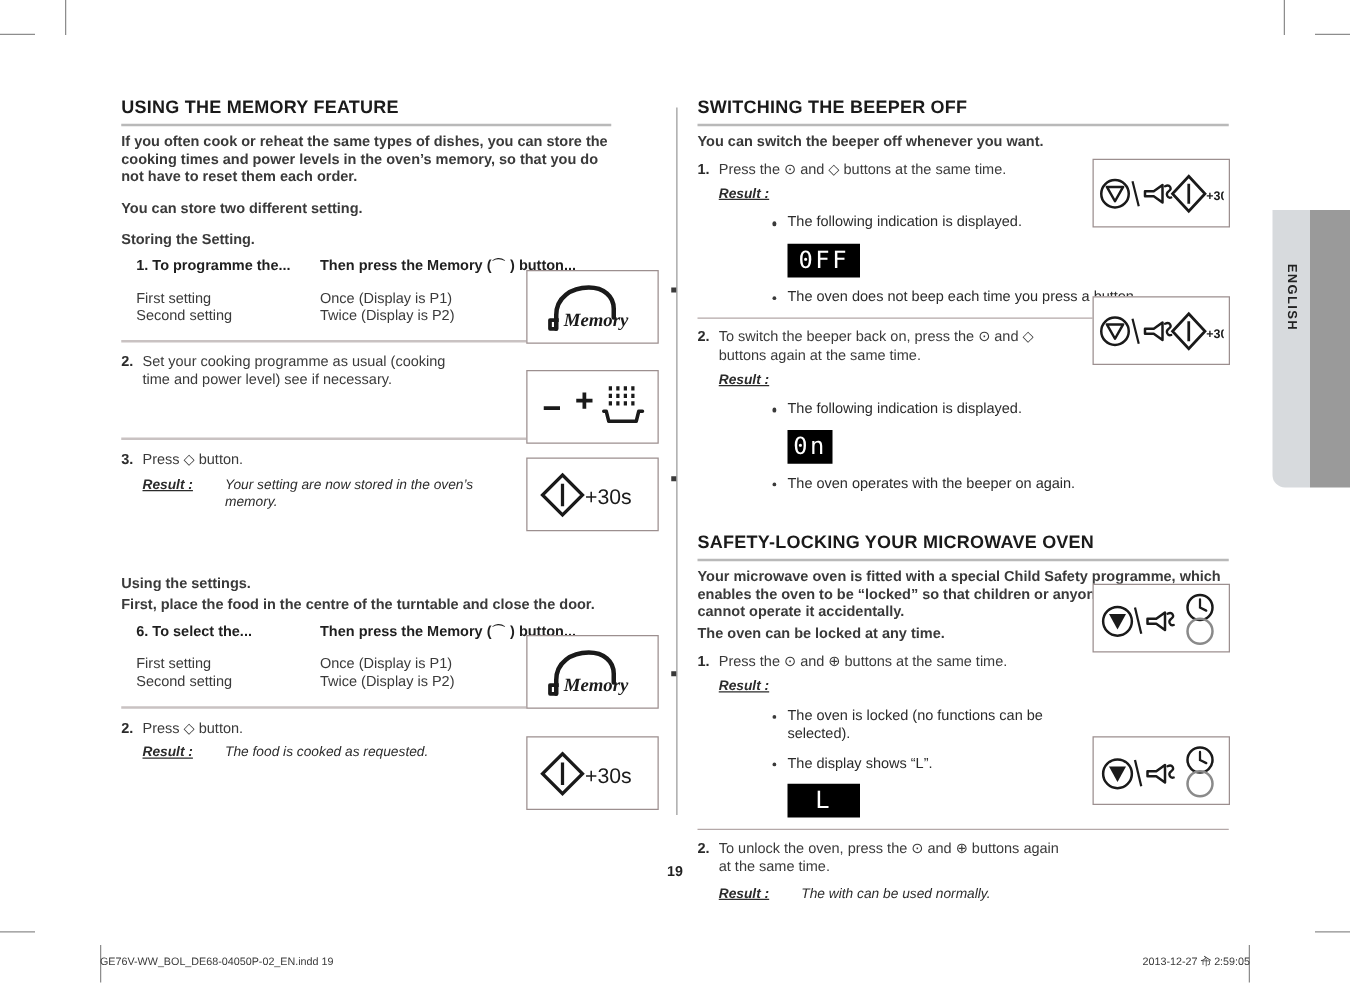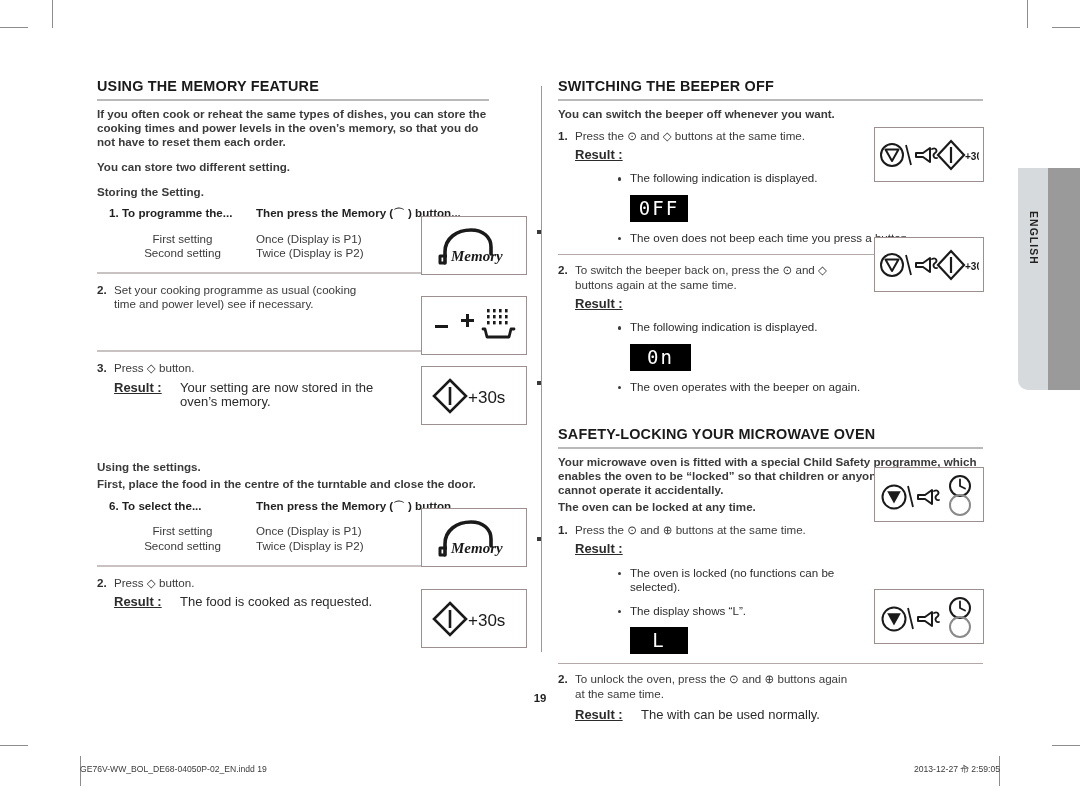--- a/index.html
+++ b/index.html
@@ -30,38 +30,38 @@
   }
   p.body{
     font-size:11.6px;line-height:14px;margin:0 0 11px 0;color:#3a3a3a;font-weight:bold;
   }
   p.tight{margin:0 0 3px 0;}
 
   
   .step{position:relative;font-size:11.6px;line-height:14.6px;color:#3a3a3a;}
   .step .num{position:absolute;left:0;top:0;font-weight:bold;color:#2b2b2b;}
   .step .txt{display:block;padding-left:17px;}
-  .res{margin-top:5px;padding-left:17px;font-size:13px;line-height:14.6px;}
+  .res{margin-top:5px;padding-left:17px;font-size:11px;line-height:14.6px;font-style:italic;}
   .res .lbl{font-weight:bold;text-decoration:underline;color:#2b2b2b;}
   .res-row{display:flex;gap:8px;}
   .res-row .lbl{flex:0 0 auto;}
   .bullets{margin:0;padding-left:72px;list-style:none;font-size:11.6px;line-height:14.6px;}
   .bullets li{position:relative;margin:9px 0;}
   .bullets li:before{
     content:"";position:absolute;left:-12px;top:6px;
     width:3.4px;height:3.4px;border-radius:50%;background:#3a3a3a;
   }
 
   
   .minitable{font-size:11.6px;line-height:14.6px;}
   .mt-head{display:flex;font-weight:bold;color:#1f1f1f;}
   .mt-head .c1{flex:0 0 147px;padding-left:12px;}
   .mt-head .c2{flex:1 1 auto;}
   .mt-row{display:flex;color:#3a3a3a;}
-  .mt-row .c1{flex:0 0 147px;padding-left:12px;text-align:center;}
+  .mt-row .c1{flex:0 0 147px;padding-left:12px;}
   .mt-row .c2{flex:1 1 auto;}
   .mt-gap{height:11px;}
 
   
   .rule{height:1px;background:#b4a8a8;margin:8px 0;}
   .rule-thick{height:2px;background:#c9c2c2;margin:9px 0;}
 
   
   .iconbox{
     position:absolute;border:1px solid #9c8f8f;background:#fff;
@@ -299,21 +299,21 @@
       <span class="num">2.</span>
       <span class="txt">To switch the beeper back on, press the ⊙ and ◇ buttons again at the same time.</span>
     </div>
     <div class="res" style="margin-top:4px;">
       <span class="lbl">Result :</span>
     </div>
     <ul class="bullets" style="margin-top:4px;">
       <li>The following indication is displayed.</li>
     </ul>
     <div style="padding-left:72px;margin-top:5px;">
-      <span class="lcd" style="width:61px;font-size:19px;line-height:25px;padding:1px 0;">0n</span>
+      <span class="lcd" style="width:36px;font-size:19px;line-height:25px;padding:1px 0;">0n</span>
     </div>
     <ul class="bullets" style="margin-top:6px;">
       <li>The oven operates with the beeper on again.</li>
     </ul>
 
     <h2 class="sec" style="margin-top:32px;">SAFETY-LOCKING YOUR MICROWAVE OVEN</h2>
     <p class="body tight">Your microwave oven is fitted with a special Child Safety programme, which enables the oven to be “locked” so that children or anyone unfamiliar with it cannot operate it accidentally.</p>
     <p class="body" style="margin-bottom:9px;">The oven can be locked at any time.</p>
 
     <div class="step" style="padding-right:116px;">

